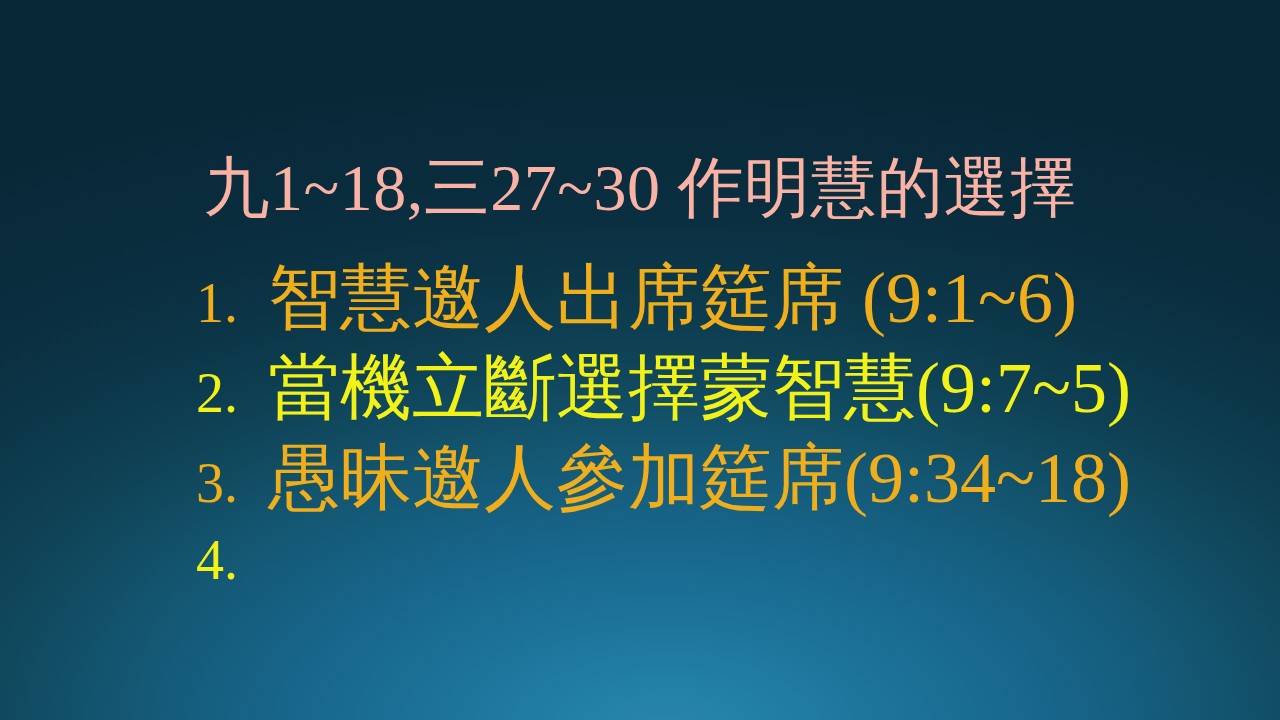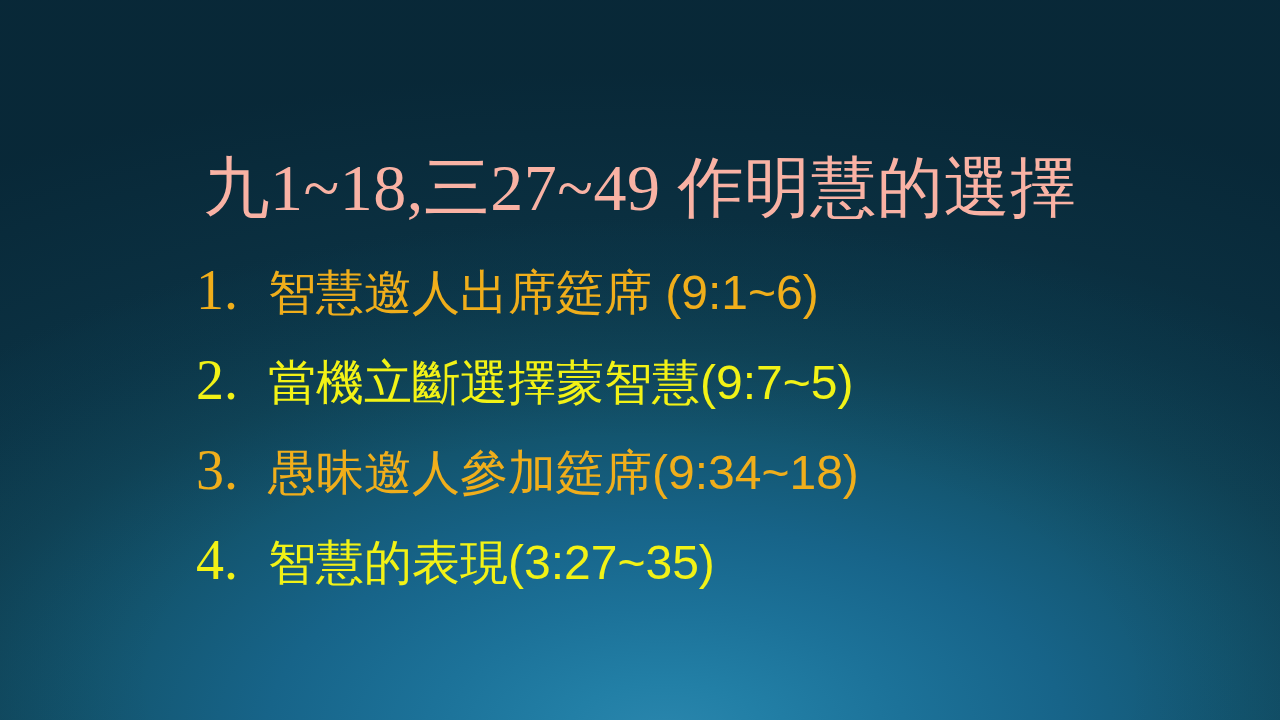--- a/index.html
+++ b/index.html
@@ -87,59 +87,58 @@
 
   .bullet-marker {
     font-family: "Liberation Serif", "DejaVu Serif", serif;
     font-size: 56px;
     line-height: 1;
     flex: 0 0 auto;
     width: 72px;
   }
 
   .bullet-text {
-    font-family: Liberation Sans, sans-serif;
-    font-size: 48px;
+    font-family: Liberation Serif, serif;
+    font-size: 72px;
     line-height: 1;
     flex: 0 0 auto;
   }
 
   
   .tone-amber  { color: #f0ae1b; }
   .tone-yellow { color: #f2f216; }
   .tone-salmon { color: #f9b2a4; }
 </style>
 </head>
 <body>
 
 <div class="slide">
   <div class="slide-bg"></div>
   <div class="slide-vignette"></div>
 
   <div class="content">
 
-    <div class="slide-title tone-salmon">九1~18,三27~49  作明慧的選擇</div>
+    <div class="slide-title tone-salmon">九1~18,三27~30  作明慧的選擇</div>
 
     <ul class="bullet-list">
 
       <li class="bullet">
         <span class="bullet-marker tone-amber">1.</span>
         <span class="bullet-text tone-amber">智慧邀人出席筵席 (9:1~6)</span>
       </li>
 
       <li class="bullet">
         <span class="bullet-marker tone-yellow">2.</span>
         <span class="bullet-text tone-yellow">當機立斷選擇蒙智慧(9:7~5)</span>
       </li>
 
       <li class="bullet">
         <span class="bullet-marker tone-amber">3.</span>
         <span class="bullet-text tone-amber">愚昧邀人參加筵席(9:34~18)</span>
       </li>
 
       <li class="bullet">
         <span class="bullet-marker tone-yellow">4.</span>
-        <span class="bullet-text tone-yellow">智慧的表現(3:27~35)</span>
       </li>
 
     </ul>
   </div>
 </div>
 
 </body></html>

